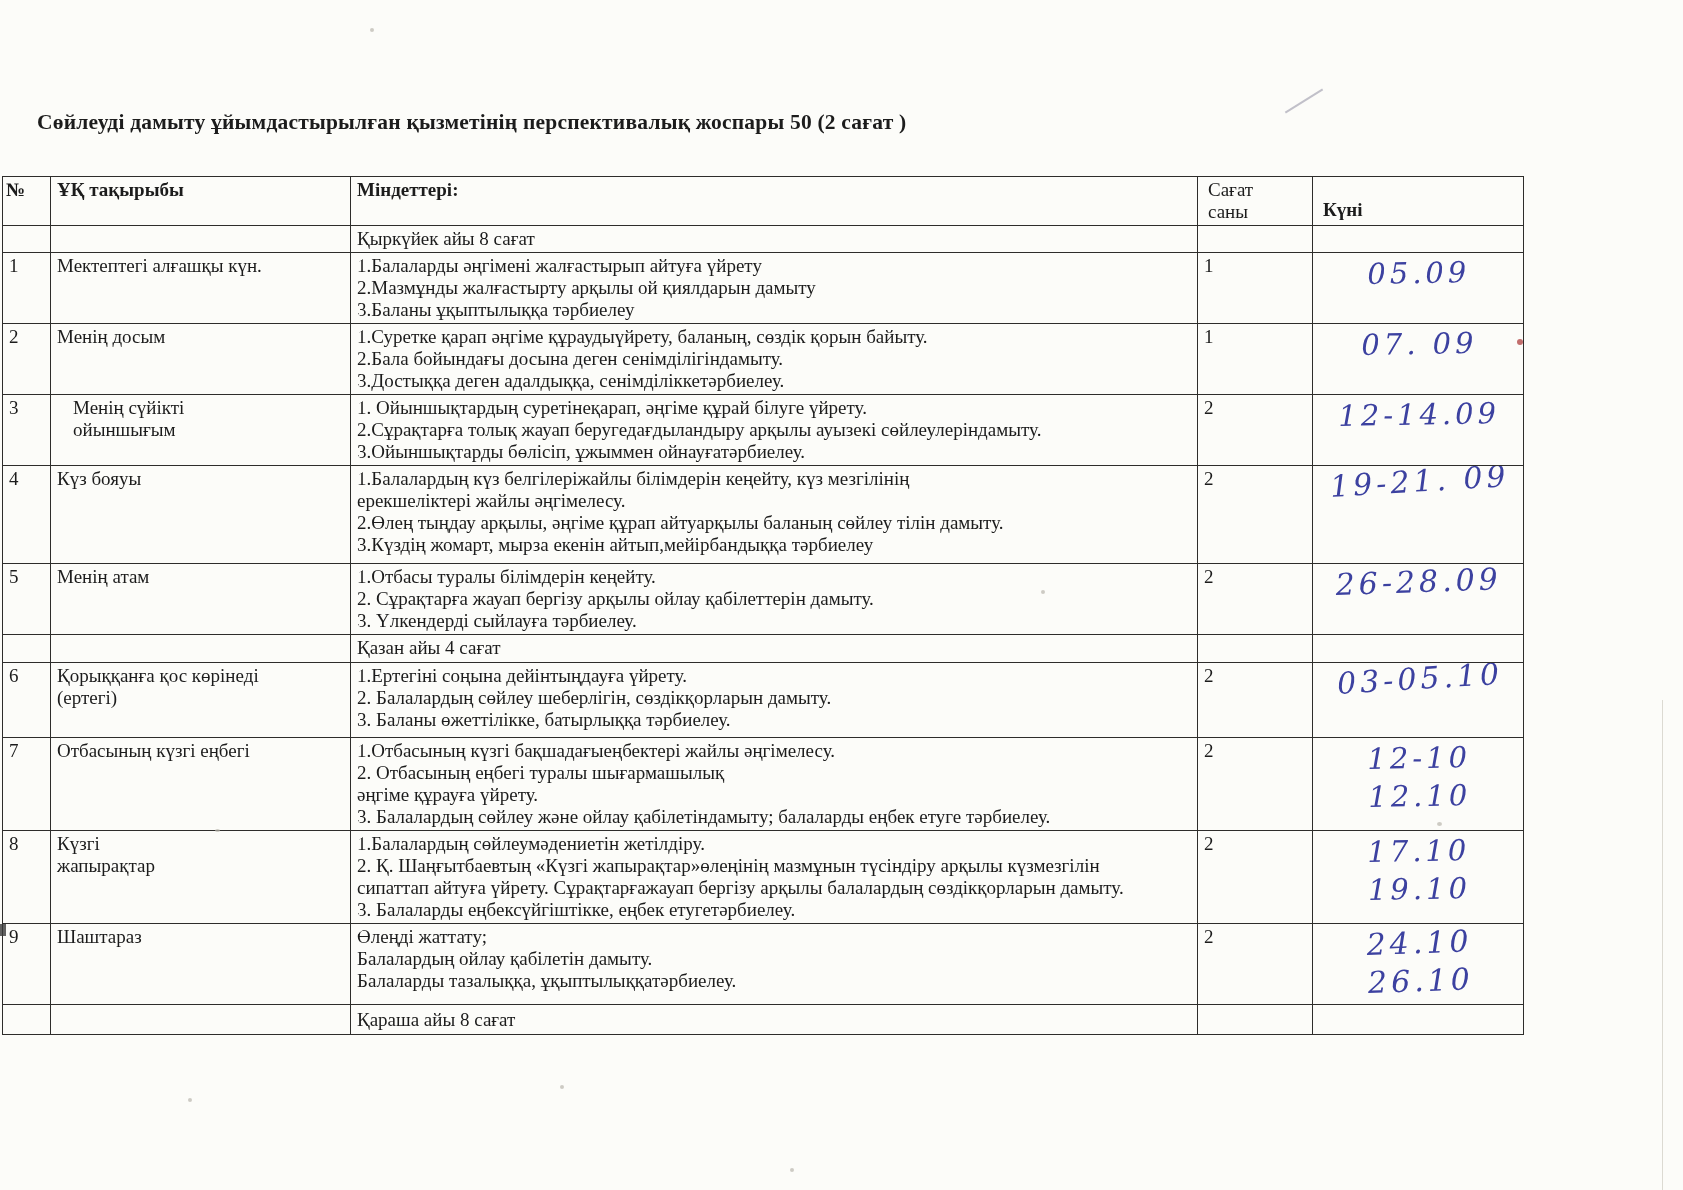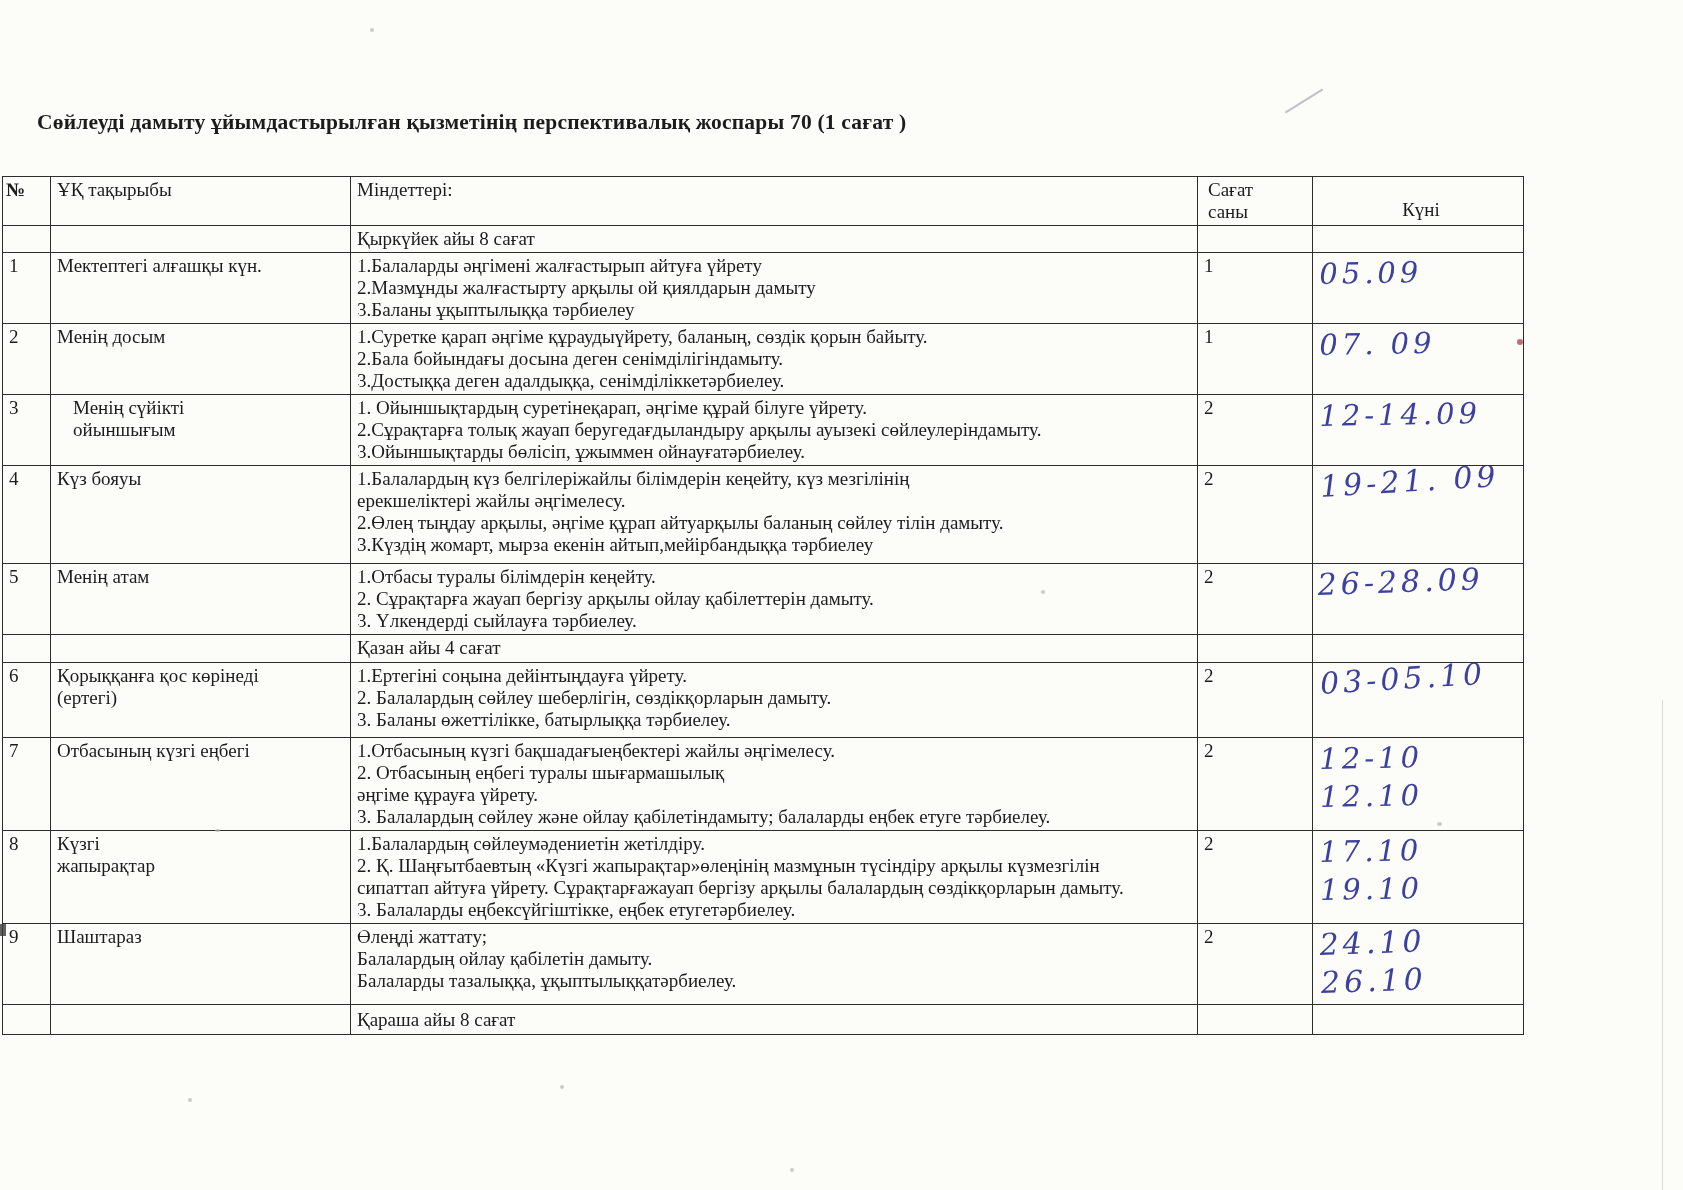--- a/index.html
+++ b/index.html
@@ -35,27 +35,27 @@
     vertical-align:top;
     font-size:19px;
     line-height:22px;
     padding:2px 4px 2px 6px;
     overflow:hidden;
   }
   td.num { padding-left:4px; font-size:19px; }
   td.topic { padding-left:12px; padding-top:4px; white-space:pre-line;margin-top:8px; }
   td.tasks { white-space:pre-line; padding-top:3px;border-radius:27px; }
   td.hours { padding-left:10px; padding-top:4px; }
-  td.date { padding:6px 2px 2px 12px; }
+  td.date { padding:6px 2px 2px 12px;text-align:center; }
   td.vbottom { vertical-align:bottom; padding-bottom:4px; }
   td.topic-indent { padding-left:18px; padding-top:18px; }
   .sec-label { font-weight:normal; font-size:20px; white-space:pre-line; }
-  .hdr td { font-weight:normal; font-size:20px; padding-top:6px; }
+  .hdr td { font-weight:bold; font-size:20px; padding-top:6px; }
   .hdr td.hours-hd { font-weight:normal; white-space:pre-line; padding-left:10px; }
-  .hdr td.kuni-hd { vertical-align:bottom; padding-bottom:4px; padding-left:10px;text-align:center; }
+  .hdr td.kuni-hd { vertical-align:bottom; padding-bottom:4px; padding-left:10px; }
   .hdr td.num-hd { font-weight:bold; padding-left:3px; }
   .hand {
     display:inline-block;
     font-family:"DejaVu Serif", serif;
     font-style:italic;
     color:#3c41a0;
     font-size:29px;
     line-height:38px;
     letter-spacing:4px;
     white-space:pre-line;
@@ -65,21 +65,21 @@
   .hand.tilt { transform:rotate(-3.5deg); font-size:30px; }
   .hand.tilt2 { transform:rotate(-2deg); font-size:30px; }
   .artifact { position:absolute; pointer-events:none; }
   .speck { width:4px; height:4px; border-radius:50%; background:#b9b6ae; opacity:.7; }
 </style>
 </head>
 <body>
 
 <div class="page">
 
-  <div class="title">Сөйлеуді дамыту ұйымдастырылған  қызметінің  перспективалық жоспары   70  (1 сағат )</div>
+  <div class="title">Сөйлеуді дамыту ұйымдастырылған  қызметінің  перспективалық жоспары   50  (2 сағат )</div>
 
   <table class="plan">
     <colgroup>
       <col style="width:48px">
         <col style="width:300px">
         <col style="width:847px">
         <col style="width:115px">
         <col style="width:211px">
     </colgroup>
 

